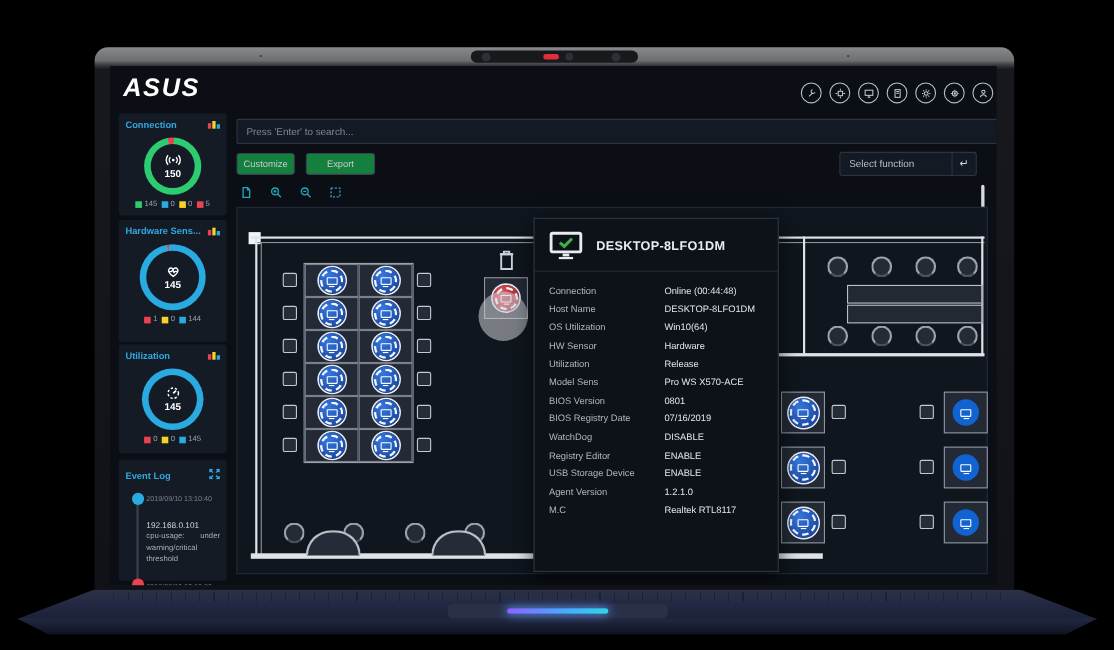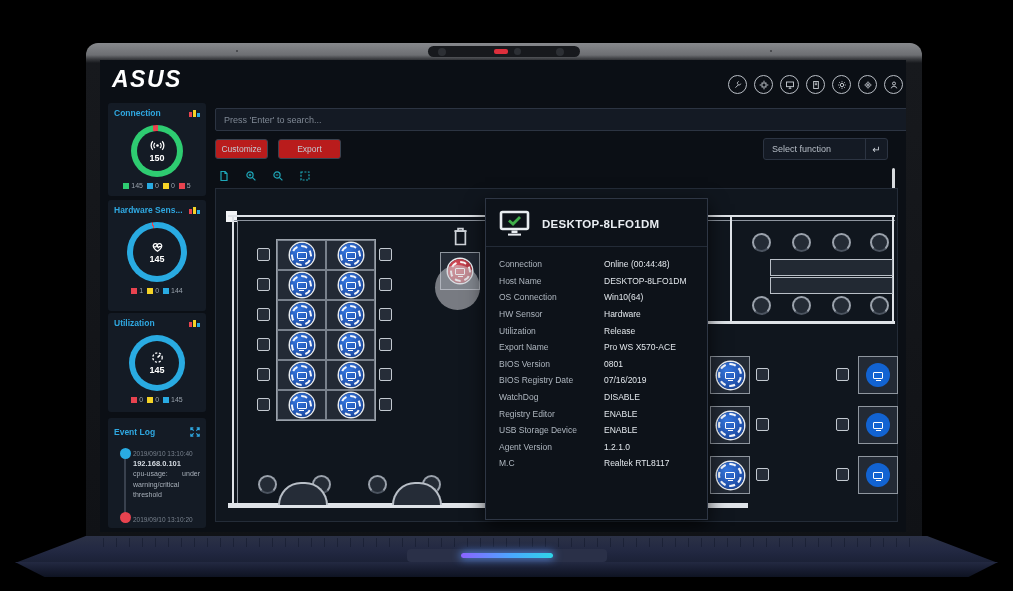--- a/index.html
+++ b/index.html
@@ -53,32 +53,32 @@
   .legend { display:flex; justify-content:center; gap:4px; align-items:center; }
   .leg { display:flex; align-items:center; gap:2px; }
   .sw { width:6px; height:6px; display:inline-block; }
   .lc { font-size:7px; color:#9aa3ad; }
   .exp-icon svg { width:10px; height:10px; stroke:#2fa8e1; fill:none; stroke-width:1.4; }
   .timeline { position:relative; margin:7px 0 0 6px; padding-left:13px; }
   .timeline::before { content:""; position:absolute; left:4px; top:6px; bottom:6px; width:2px; background:#39414e; }
   .event { position:relative; }
   .edot { position:absolute; left:-13px; top:0; width:11px; height:11px; border-radius:50%; }
   .etime { font-size:6.5px; color:#78818d; padding-top:2px; }
-  .eip { font-size:7.5px; color:#d3d9e0; font-weight:bold; margin-top:2px; }
+  .eip { font-size:7.5px; color:#d3d9e0; font-weight:normal; margin-top:16px; }
   .etext { font-size:7px; color:#a7afb9; line-height:1.5; margin-top:1px; text-align:justify; }
 
   
   .searchbar { position:absolute; left:115px; top:48px; width:800px; height:23px; background:#141a24;
                border:1px solid #2c3442; border-radius:2px; display:flex; align-items:center; }
   .searchbar input { flex:1; background:transparent; border:none; outline:none; color:#c6ccd4;
                font-size:9px; padding:0 8px; font-family:"Liberation Sans",sans-serif; }
   .searchbar input::placeholder { color:#7f8894; }
   .clear-btn { font-size:8.5px; color:#b3bac3; padding:14px 9px; border-left:1px solid #2c3442;
                height:100%; display:flex; align-items:center; }
-  .btn { position:absolute; top:79px; height:20px; background:#b91c1c; border:1px solid #39424f;
+  .btn { position:absolute; top:79px; height:20px; background:#15803d; border:1px solid #39424f;
          border-radius:3px; color:#c3cad2; font-size:8.5px; display:flex; align-items:center; justify-content:center;text-align:right; }
   .select-fn { position:absolute; left:663px; top:78px; width:125px; height:22px; background:#141a24;
                border:1px solid #2c3442; border-radius:3px; display:flex; align-items:center; }
   .select-fn .lbl { flex:1; font-size:9px; color:#b7bec7; padding-left:8px; }
   .select-fn .ret { width:22px; border-left:1px solid #2c3442; color:#cfd5db; font-size:10px;
                display:flex; align-items:center; justify-content:center; height:100%; }
   .map-tools { position:absolute; left:118px; top:108px; display:flex; gap:15px; align-items:center; }
   .mt-icon svg { width:12px; height:12px; stroke:#1fa7b8; fill:none; stroke-width:1.2; }
   .mini-scroll { position:absolute; left:792px; top:108px; width:3px; height:23px; background:#d8dbde; border-radius:2px; }
 
@@ -507,33 +507,33 @@
         <div class="tt-rows">
             <div class="t-row">
               <span class="t-label">Connection</span>
               <span class="t-value">Online (00:44:48)</span>
             </div>
             <div class="t-row">
               <span class="t-label">Host Name</span>
               <span class="t-value">DESKTOP-8LFO1DM</span>
             </div>
             <div class="t-row">
-              <span class="t-label">OS Connection</span>
+              <span class="t-label">OS Utilization</span>
               <span class="t-value">Win10(64)</span>
             </div>
             <div class="t-row">
               <span class="t-label">HW Sensor</span>
               <span class="t-value">Hardware</span>
             </div>
             <div class="t-row">
               <span class="t-label">Utilization</span>
               <span class="t-value">Release</span>
             </div>
             <div class="t-row">
-              <span class="t-label">Export Name</span>
+              <span class="t-label">Model Sens</span>
               <span class="t-value">Pro WS X570-ACE</span>
             </div>
             <div class="t-row">
               <span class="t-label">BIOS Version</span>
               <span class="t-value">0801</span>
             </div>
             <div class="t-row">
               <span class="t-label">BIOS Registry Date</span>
               <span class="t-value">07/16/2019</span>
             </div>

